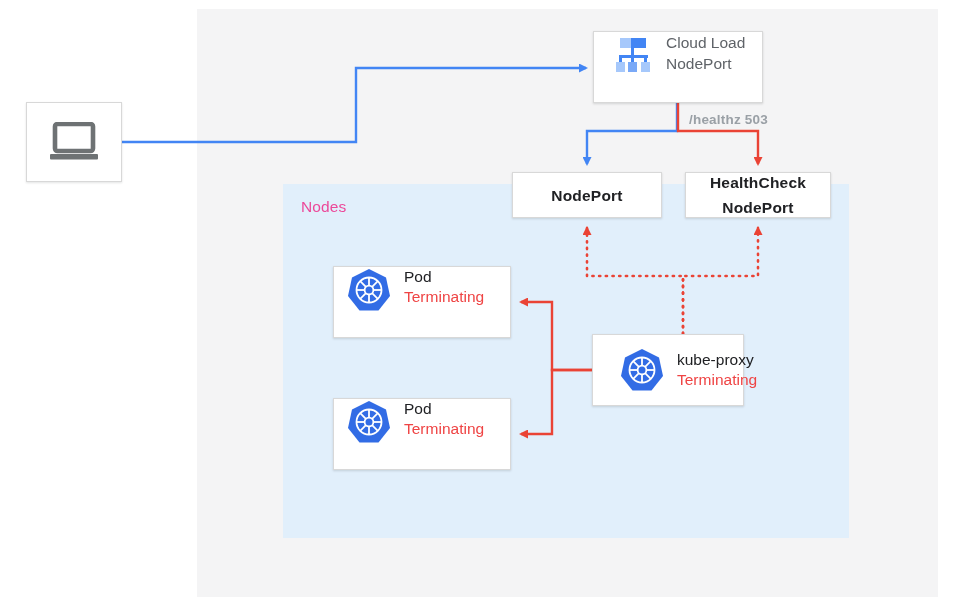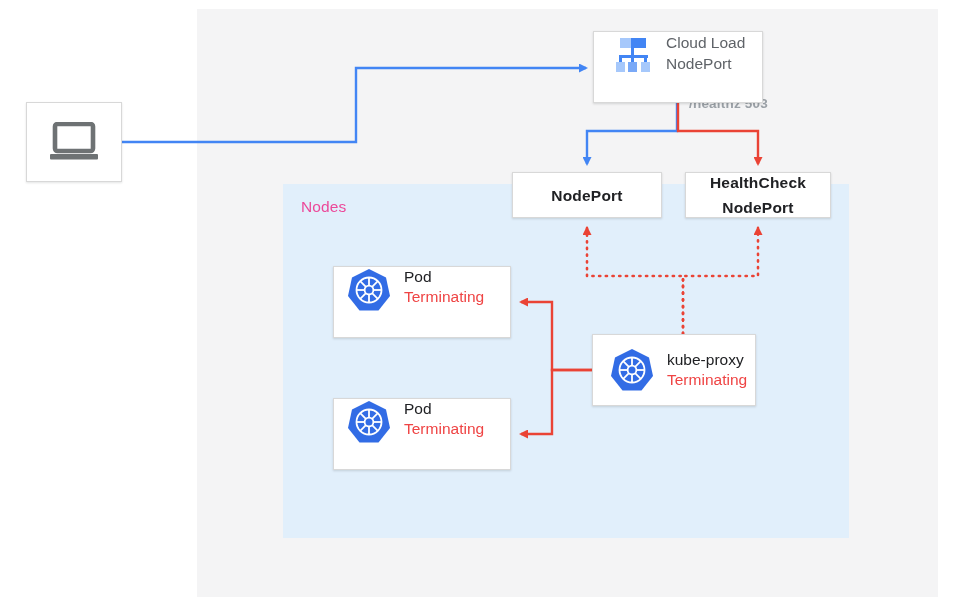--- a/index.html
+++ b/index.html
@@ -111,22 +111,22 @@
     left: 333px;
     width: 178px; height: 72px;
     display: flex; align-items: flex-start; padding-left: 12px;
   }
   .pod-box-1 { top: 266px; }
   .pod-box-2 { top: 398px; }
 
   
   .kp-box {
     left: 592px; top: 334px;
-    width: 164px; height: 72px;
-    display: flex; align-items: center; padding-left: 16px;
+    width: 152px; height: 72px;
+    display: flex; align-items: center; padding-left: 26px;
   }
 
   .k8s-icon { width: 46px; height: 46px; flex: 0 0 46px; }
   .node-text { margin-left: 12px; }
   .node-title {
     font-size: 15.5px;
     color: #202124;
     line-height: 20px;
   }
   .node-sub {
@@ -142,21 +142,21 @@
   #connectors {
     position: absolute;
     left: 0; top: 0;
     width: 953px; height: 612px;
     pointer-events: none;
   }
 
   .healthz-label {
     position: absolute;
     left: 689px;
-    top: 96px;
+    top: 112px;
     font-size: 13.5px;
     font-weight: bold;
     color: #9aa0a6;
     letter-spacing: .2px;
   }
 </style>
 </head>
 <body>
 
 <div id="canvas">

